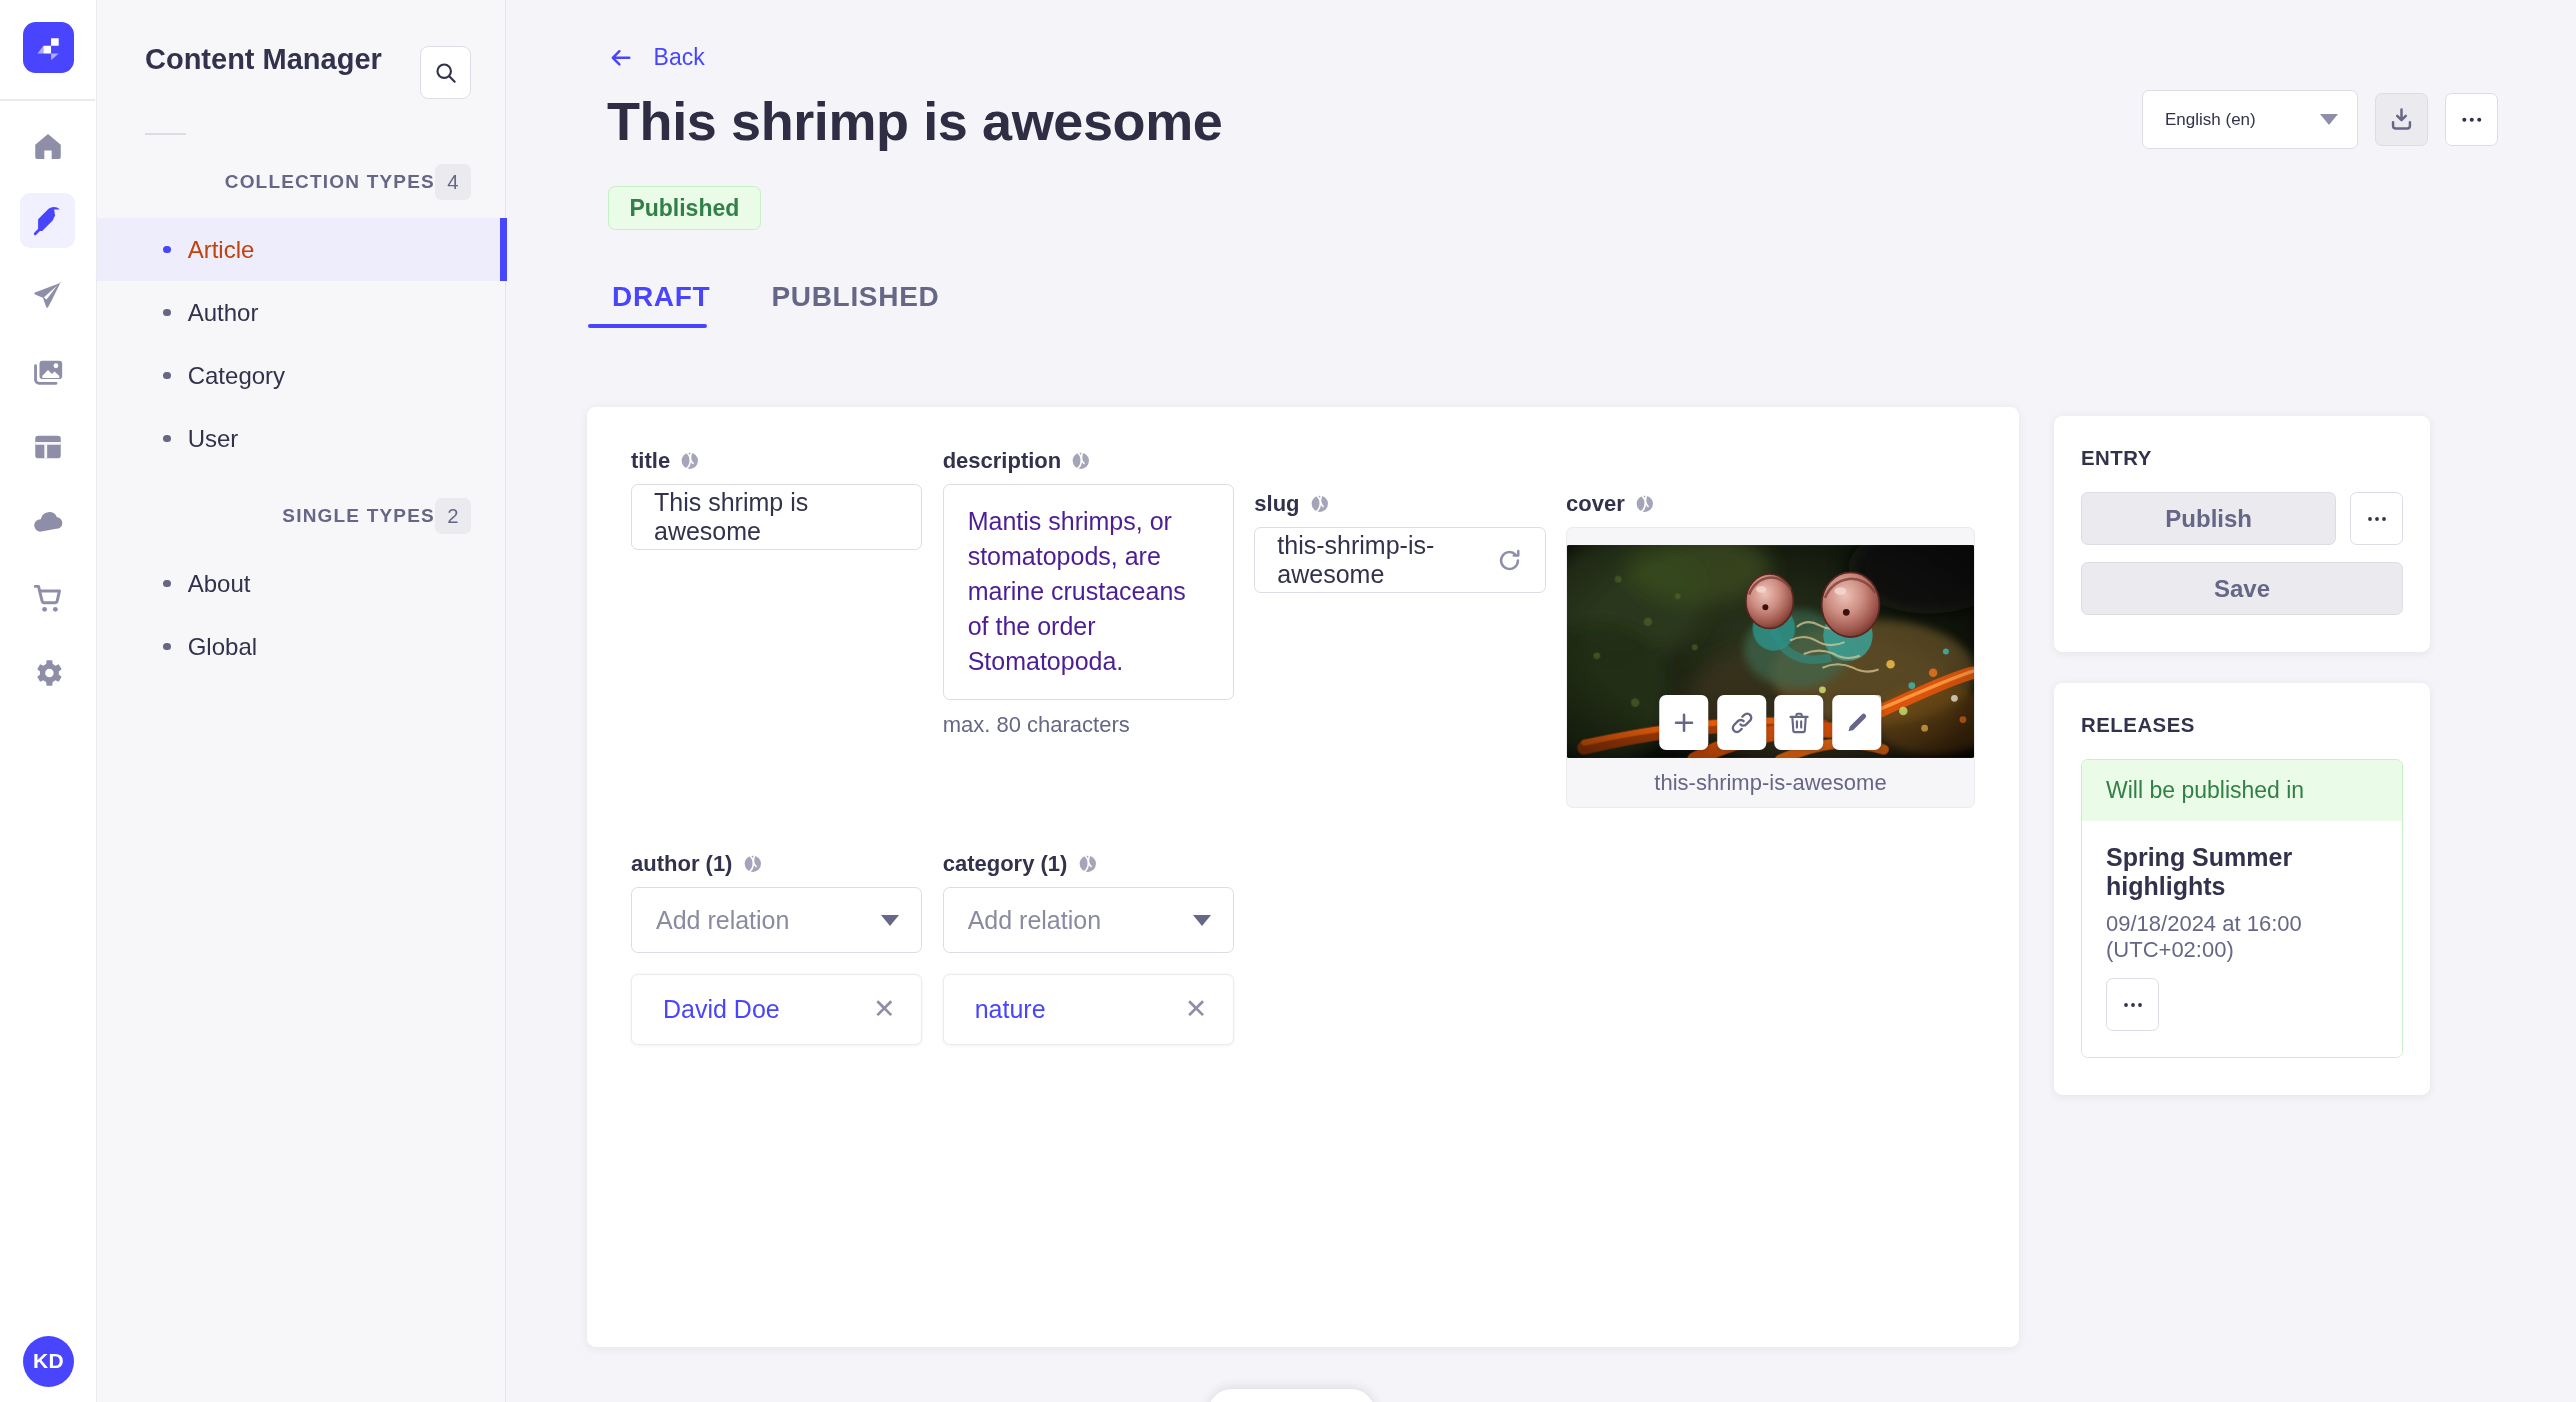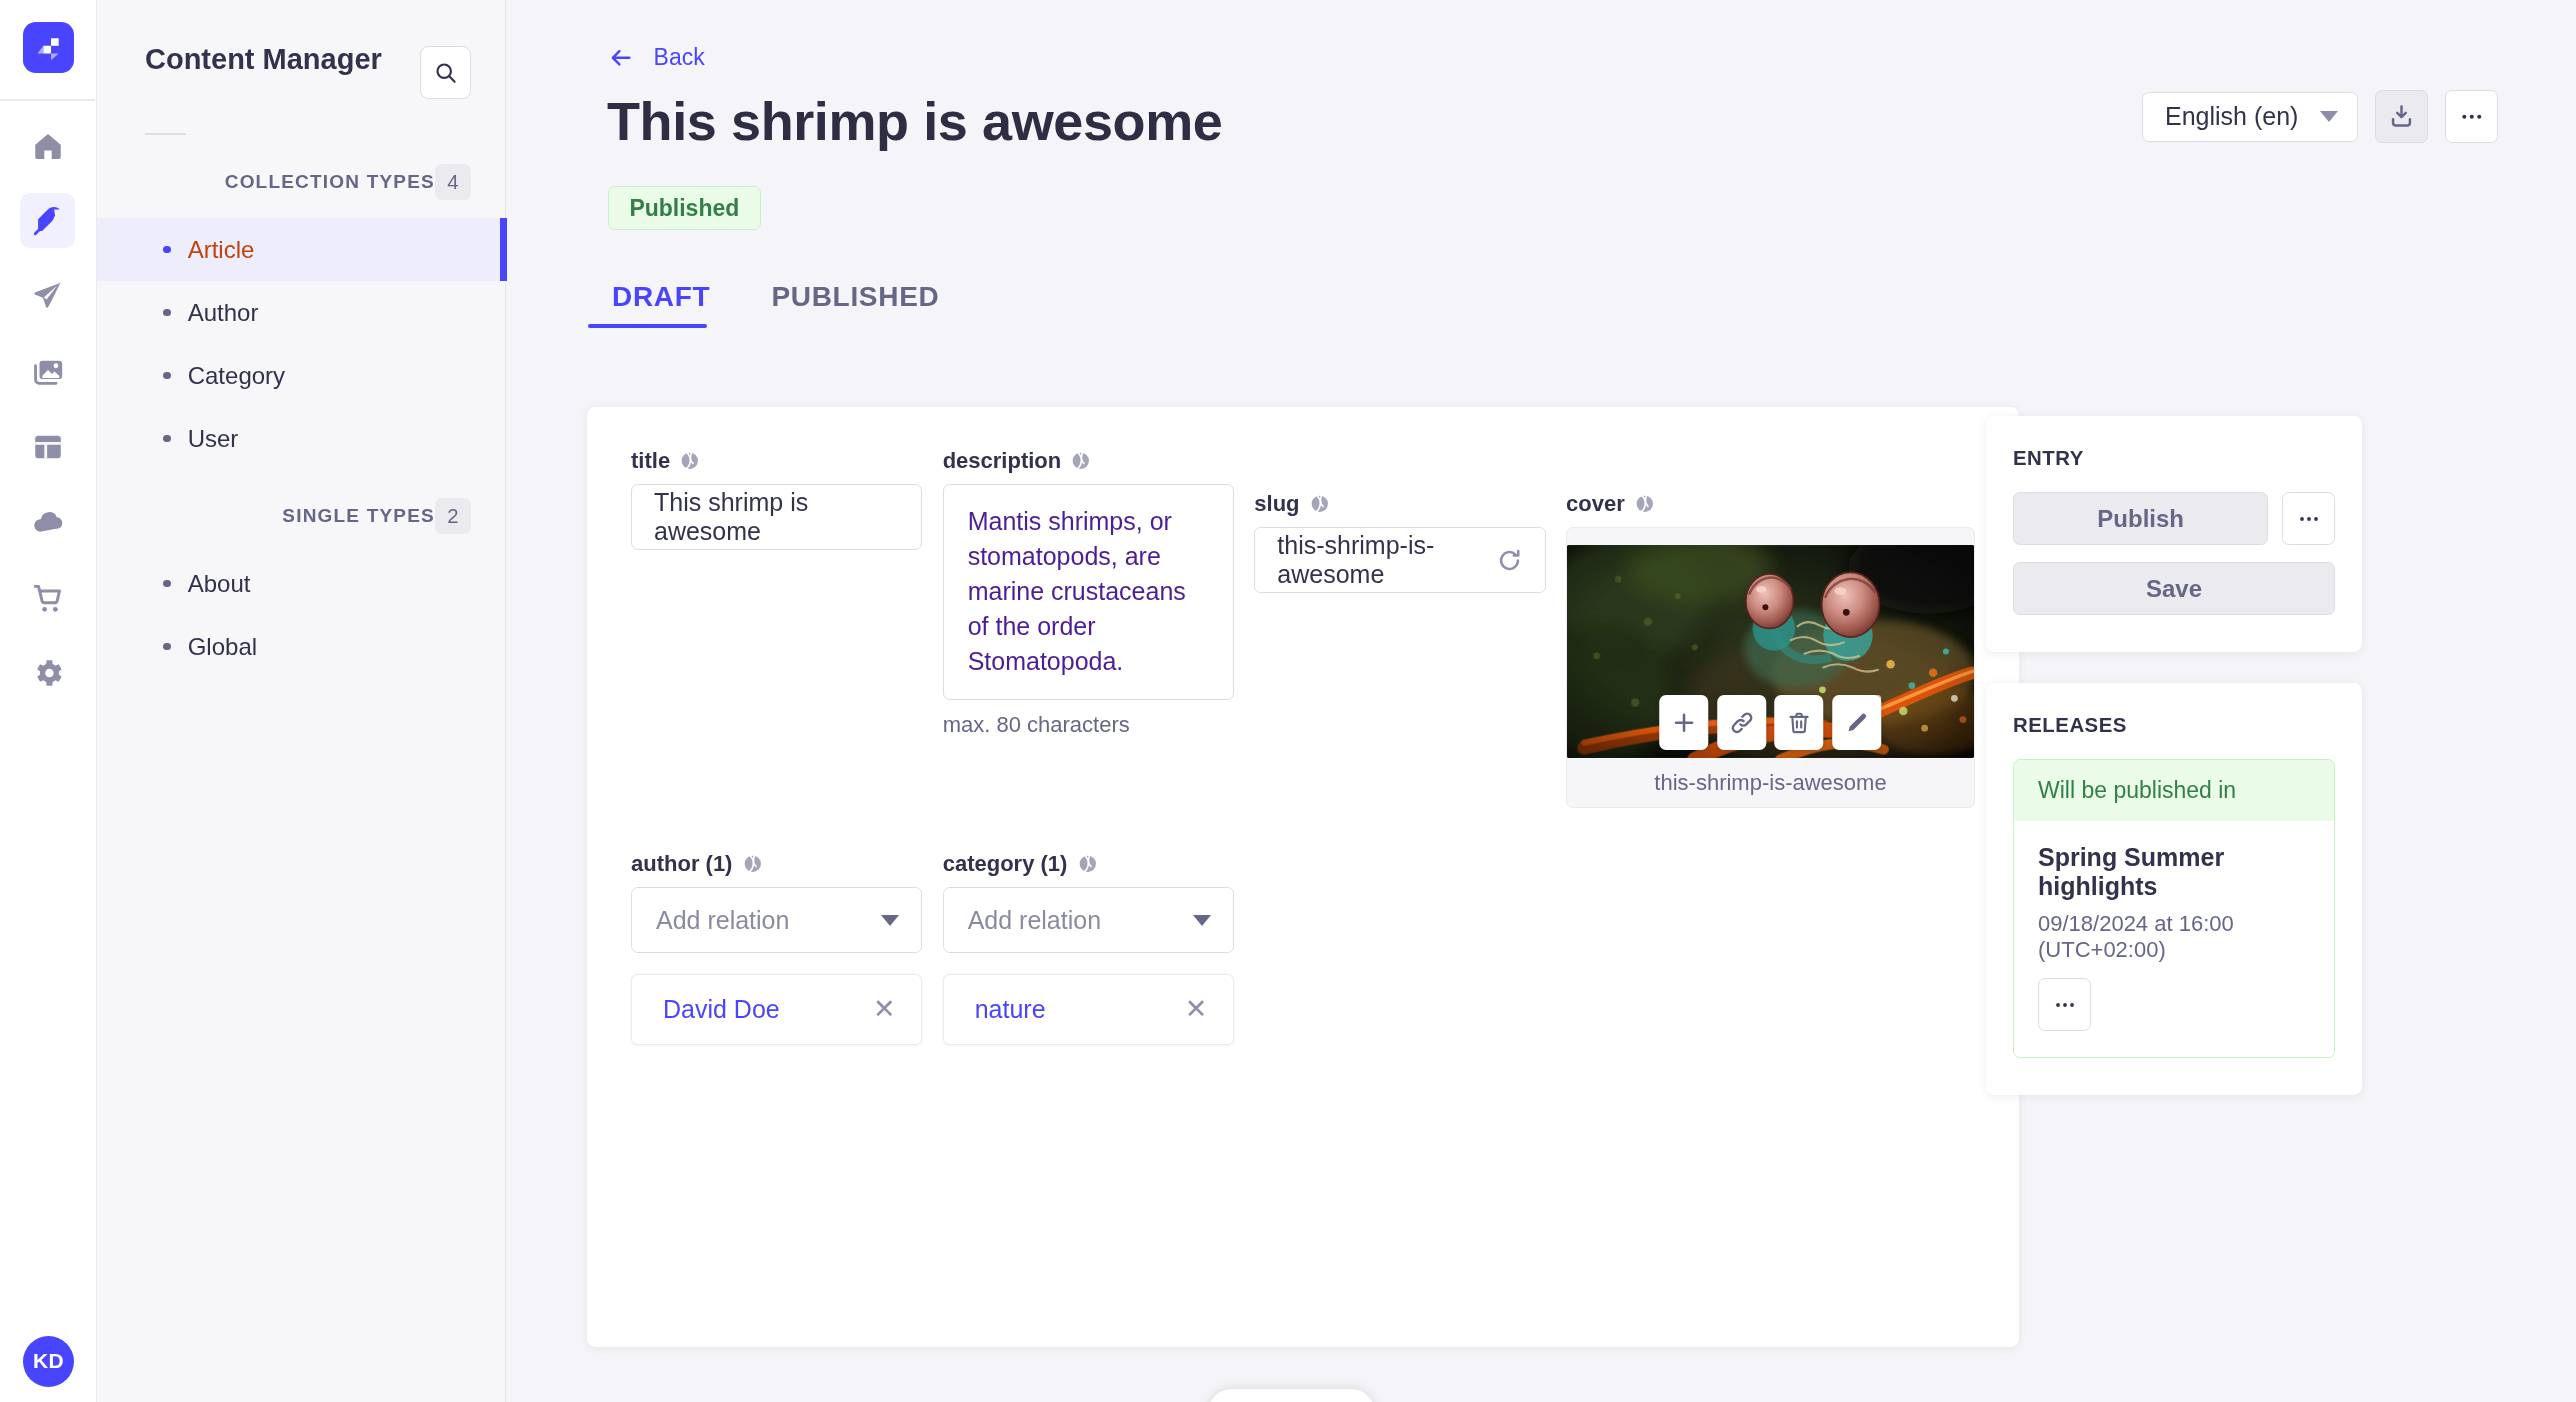--- a/index.html
+++ b/index.html
@@ -32,21 +32,21 @@
   .nav-item.active .bullet { background:#4945ff; }
   .nav-item.active::after { content:""; position:absolute; right:-1.7px; top:0; bottom:0; width:6.8px; background:#4945ff; }
   .sec-spacer { height:22px; }
 
   
   .main { position:absolute; left:506px; top:0; right:0; bottom:0; background:#f5f5f9; }
   .back { position:absolute; top:44px; left:102px; display:flex; align-items:center; gap:20px; color:#4945ff; font-size:23px; cursor:pointer; }
   .page-title { position:absolute; top:90px; left:101px; font-size:54px; font-weight:700; color:#2e2d44; letter-spacing:-0.4px; }
   .badge-published { position:absolute; top:186px; left:102px; height:44px; padding:0 20.4px; border-radius:6.8px; background:#eafbe7; border:1.7px solid #c6f0c6; color:#328048; font-size:23px; font-weight:600; display:flex; align-items:center; }
   .hdr-actions { position:absolute; top:90px; right:78px; display:flex; align-items:center; gap:17px; }
-  .locale-select { width:216px; height:50px; background:#fff; border:1.7px solid #dcdce4; border-radius:6.8px; display:flex; align-items:center; justify-content:space-between; padding:0 19px 0 22px; font-size:25px; color:#32324d; }
+  .locale-select { width:216px; height:59px; background:#fff; border:1.7px solid #dcdce4; border-radius:6.8px; display:flex; align-items:center; justify-content:space-between; padding:0 19px 0 22px; font-size:17px; color:#32324d; }
   .icon-btn { width:53px; height:53px; border-radius:6.8px; display:flex; align-items:center; justify-content:center; }
   .icon-btn.tinted { background:#eaeaef; border:1.7px solid #dcdce4; }
   .icon-btn.plain  { background:#fff; border:1.7px solid #dcdce4; }
   .caret-down { width:0; height:0; border-left:9.4px solid transparent; border-right:9.4px solid transparent; border-top:11px solid #8e8ea9; }
 
   .tabs { position:absolute; top:281px; left:106px; display:flex; gap:61px; }
   .tab { font-size:28px; font-weight:700; letter-spacing:0.7px; color:#666687; cursor:pointer; }
   .tab.active { color:#4945ff; }
   .tab-underline { position:absolute; top:324px; left:82px; width:119px; height:4.3px; background:#4945ff; border-radius:2.6px; }
 
@@ -65,21 +65,21 @@
   .relation-link { color:#4945ff; font-size:25px; cursor:pointer; }
   .relation-x { color:#8e8ea9; font-size:27px; cursor:pointer; line-height:1; }
 
   .cover-box { height:281px; background:#f6f6f9; border:1.7px solid #eaeaef; border-radius:6.8px; position:relative; text-align:center; }
   .cover-img { display:inline-block; margin-top:17px; border-radius:1.7px; overflow:hidden; }
   .cover-caption { margin-top:8.5px; font-size:22px; color:#666687; }
   .cover-actions { position:absolute; top:167px; left:50%; transform:translateX(-50%); display:flex; gap:8.5px; }
   .cover-btn { width:49px; height:55px; background:#fff; border:none; border-radius:6.8px; box-shadow:0 0.9px 4.3px rgba(33,33,52,.25); display:flex; align-items:center; justify-content:center; cursor:pointer; }
 
   
-  .side { position:absolute; left:1480px; top:416px; width:376px; }
+  .side { position:absolute; left:1548px; top:416px; width:376px; }
   .panel { background:#fff; border-radius:8.5px; box-shadow:0 1.7px 8.5px rgba(33,33,52,.08); padding:31px 27px 37px; }
   .panel + .panel { margin-top:31px; }
   .panel-title { font-size:20.4px; font-weight:700; letter-spacing:0.5px; color:#32324d; }
   .entry-actions { margin-top:22px; display:flex; gap:13.6px; }
   .btn-disabled { background:#eaeaef; border:1.7px solid #dcdce4; border-radius:6.8px; color:#666687; font-size:24px; font-weight:600; display:flex; align-items:center; justify-content:center; cursor:pointer; }
   .publish-btn { flex:1; height:53px; }
   .save-btn { margin-top:17px; width:100%; height:53px; }
   .more-sq { width:53px; height:53px; flex:none; background:#fff; border:1.7px solid #dcdce4; border-radius:6.8px; display:flex; align-items:center; justify-content:center; cursor:pointer; }
   .release-card { margin-top:22px; border:1.7px solid #c6f0c6; border-radius:6.8px; overflow:hidden; }
   .release-status { height:61px; background:#eafbe7; display:flex; align-items:center; padding:0 24px; color:#328048; font-size:23px; }

